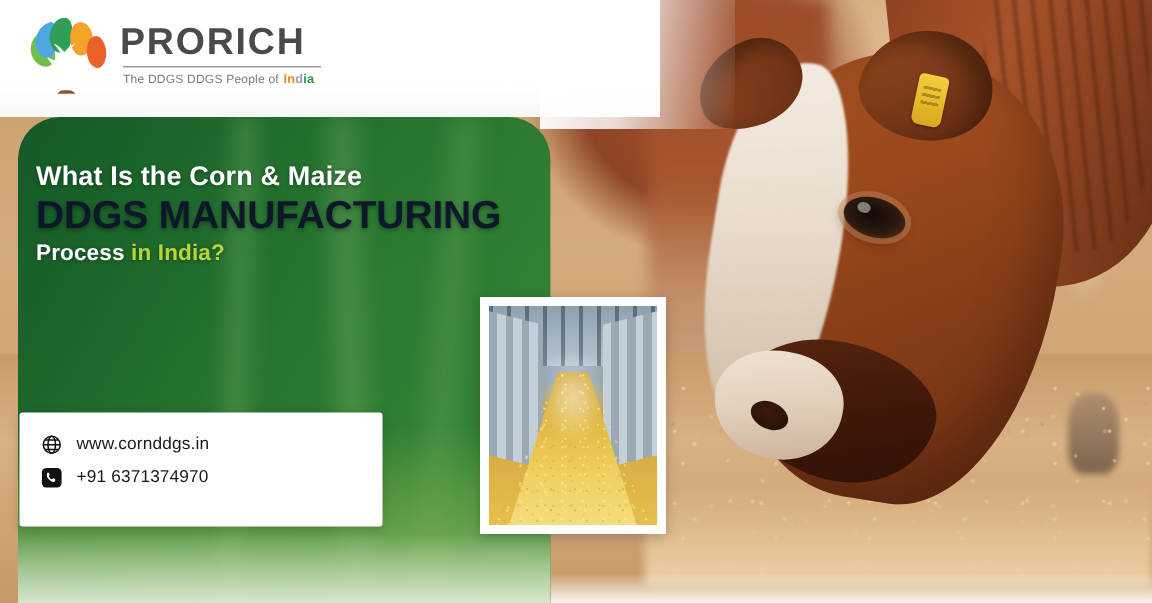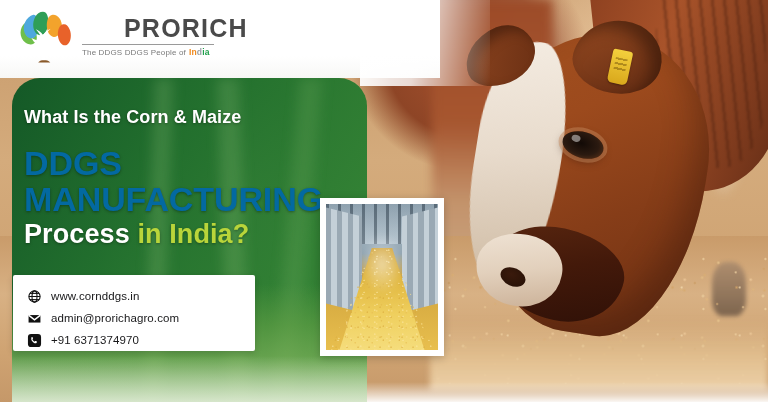--- a/index.html
+++ b/index.html
@@ -206,27 +206,27 @@
   }
 
   
   .headline {
     position: absolute; left: 24px; top: 108px; width: 330px;
     line-height: 1.06;
     text-shadow: 0 1px 3px rgba(0,0,0,.35);
   }
   .hl-line1 {
     font-size: 18px; font-weight: 700; color: #ffffff;
-    letter-spacing: .1px; margin-bottom: 18px;
+    letter-spacing: .1px; margin-bottom: 3px;
   }
   .hl-line2 {
-    font-size: 34px; font-weight: 800; color: #0369a1;
+    font-size: 26px; font-weight: 800; color: #0f172a;
     letter-spacing: -.1px; margin-bottom: 3px;
   }
-  .hl-line3 { font-size: 27px; font-weight: 800; letter-spacing: .1px; }
+  .hl-line3 { font-size: 15px; font-weight: 800; letter-spacing: .1px; }
   .hl-white { color: #ffffff; }
   .hl-lime  { color: #b9d53a; }
 
   
   .contact-card {
     position: absolute; left: 13px; top: 275px; width: 242px; height: 76px;
     background: #ffffff;
     border-radius: 2px;
     box-shadow: 0 2px 7px rgba(0,0,0,.18);
     padding: 11px 0 0 14px;
@@ -307,21 +307,21 @@
     background: linear-gradient(100deg, rgba(255,255,255,.97) 0%, rgba(255,255,255,.80) 45%, rgba(255,255,255,0) 100%);
   }
   .logo-wrap {
     position: absolute; left: 14px; top: 8px;
     display: flex; align-items: center; gap: 8px;
   }
   .logo-mark { width: 58px; height: 56px; display: block; }
   .logo-text { display: flex; flex-direction: column; }
   .brand-name {
     font-size: 25px; font-weight: 800; color: #4a4a4a;
-    letter-spacing: 1.2px; line-height: 1; margin-left: 44px;
+    letter-spacing: 1.2px; line-height: 1;
   }
   .brand-rule {
     height: 1px; background: #9a9a9a; margin: 3px 0 2px 2px; width: 132px;
   }
   .brand-tag {
     font-size: 8px; color: #7a7a7a; letter-spacing: .15px; white-space: nowrap;
     display: flex; align-items: baseline; gap: 3px; padding-left: 2px;
   }
   .tag-india { font-weight: 700; font-size: 8.5px; position: relative; }
   .tag-india .t-o { color: #f08a1e; }
@@ -388,29 +388,20 @@
           <circle cx="12" cy="12" r="9"></circle>
           <ellipse cx="12" cy="12" rx="4" ry="9"></ellipse>
           <line x1="3" y1="12" x2="21" y2="12"></line>
           <line x1="4.6" y1="7" x2="19.4" y2="7"></line>
           <line x1="4.6" y1="17" x2="19.4" y2="17"></line>
         </svg>
       </span>
       <span class="contact-text">www.cornddgs.in</span>
     </div>
 
-    <div class="contact-row">
-      <span class="ico">
-        <svg width="15" height="15" viewBox="0 0 24 24">
-          <path d="M2.5 6.5h19v12h-19z" fill="#111"></path>
-          <path d="M2.5 6.5L12 14l9.5-7.5" fill="none" stroke="#fff" stroke-width="2.4"></path>
-        </svg>
-      </span>
-      <span class="contact-text">admin@prorichagro.com</span>
-    </div>
 
     <div class="contact-row">
       <span class="ico">
         <svg width="15" height="15" viewBox="0 0 24 24">
           <rect x="1.5" y="1.5" width="21" height="21" rx="5" fill="#111"></rect>
           <path d="M8 6.5c.9 0 1.2.6 1.5 1.4.3.8.1 1.2-.4 1.7-.4.4-.3.8.4 1.9.8 1.2 1.5 1.8 2 2 .5.2.8.1 1.2-.3.5-.5.9-.7 1.7-.4.8.3 1.4.6 1.4 1.5 0 1.1-1 2.2-2.4 2.2-2.2 0-6.6-4.3-6.6-6.6C6.8 7.5 7.2 6.5 8 6.5z" fill="#fff"></path>
         </svg>
       </span>
       <span class="contact-text">+91 6371374970</span>
     </div>

